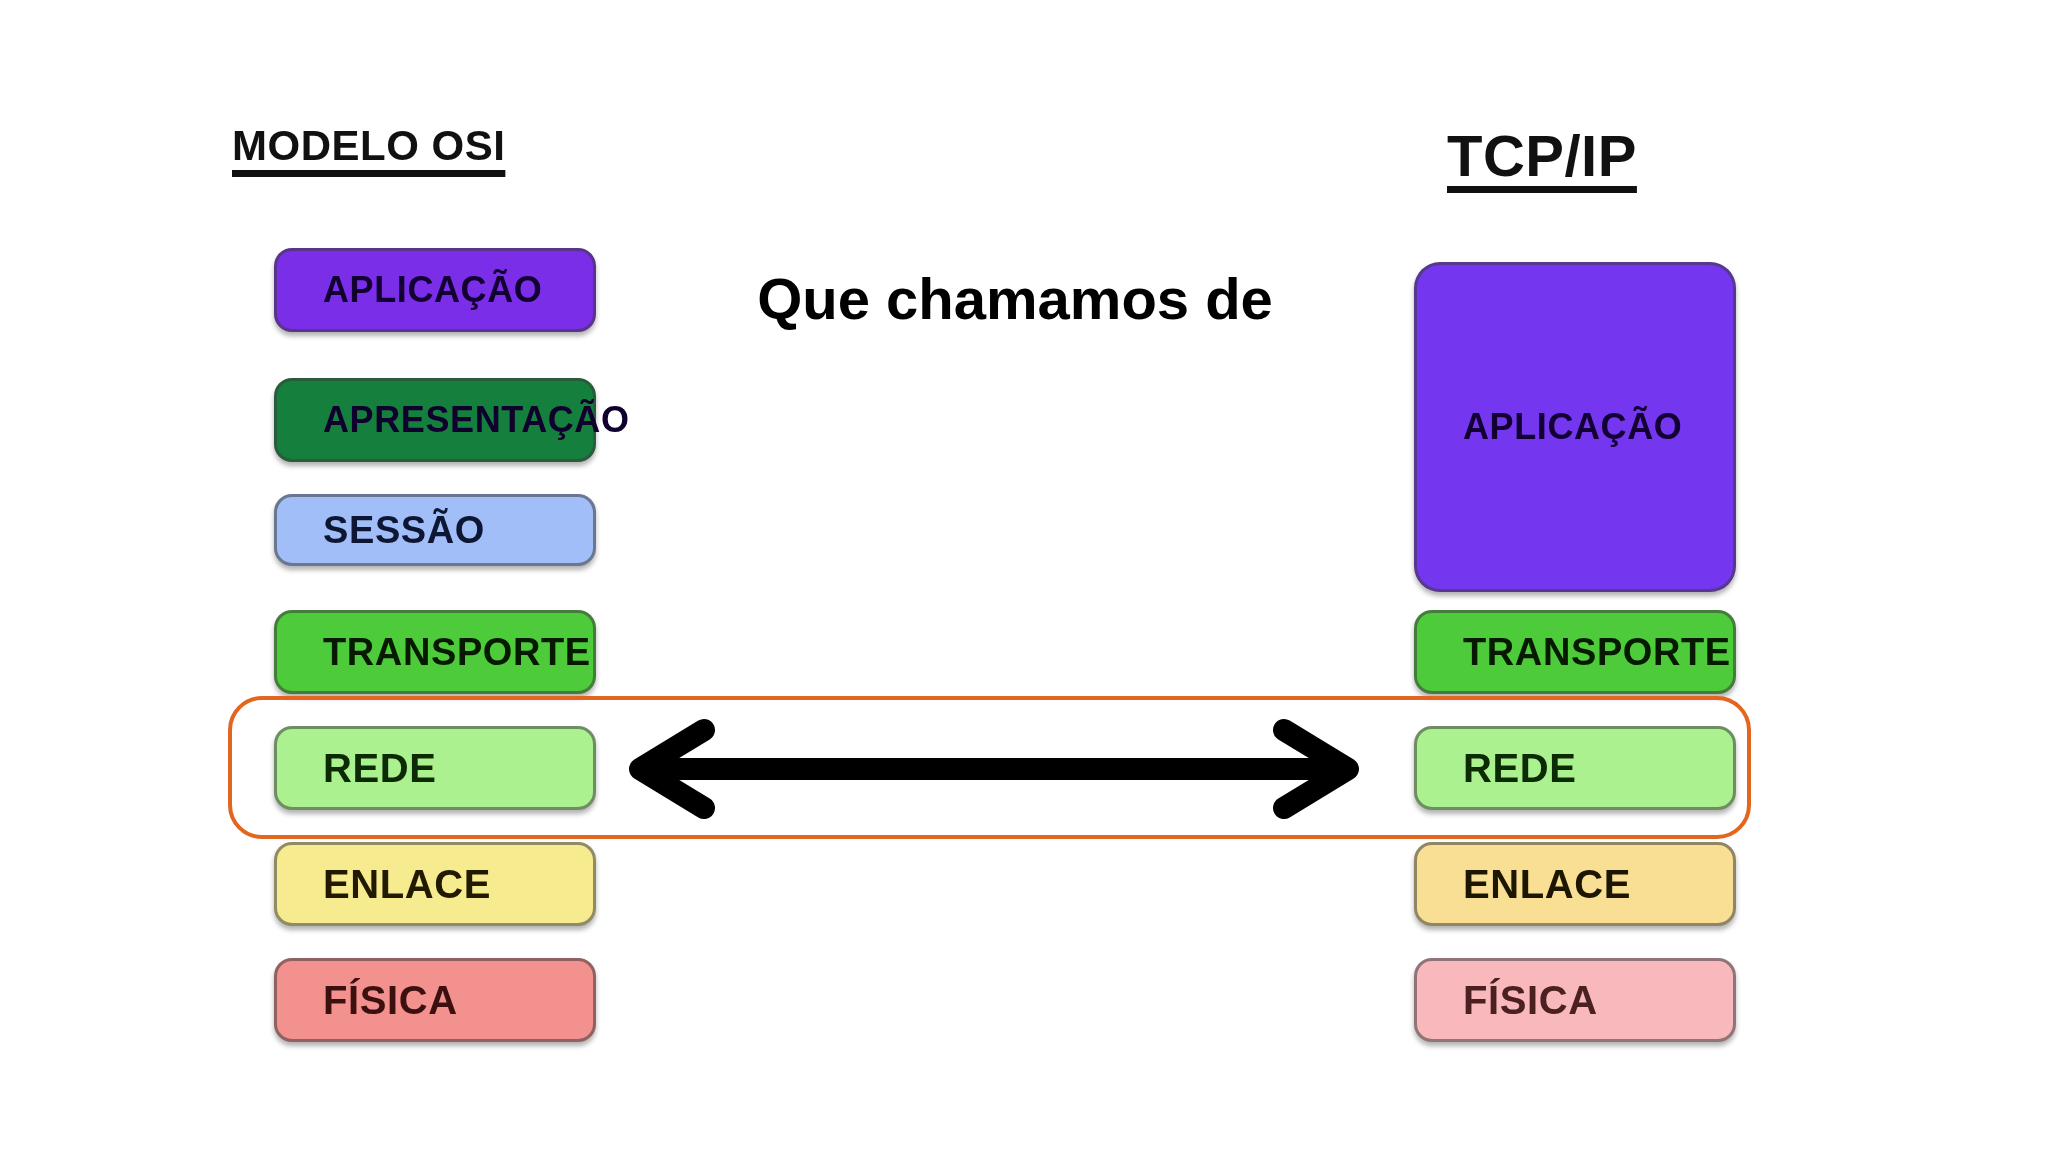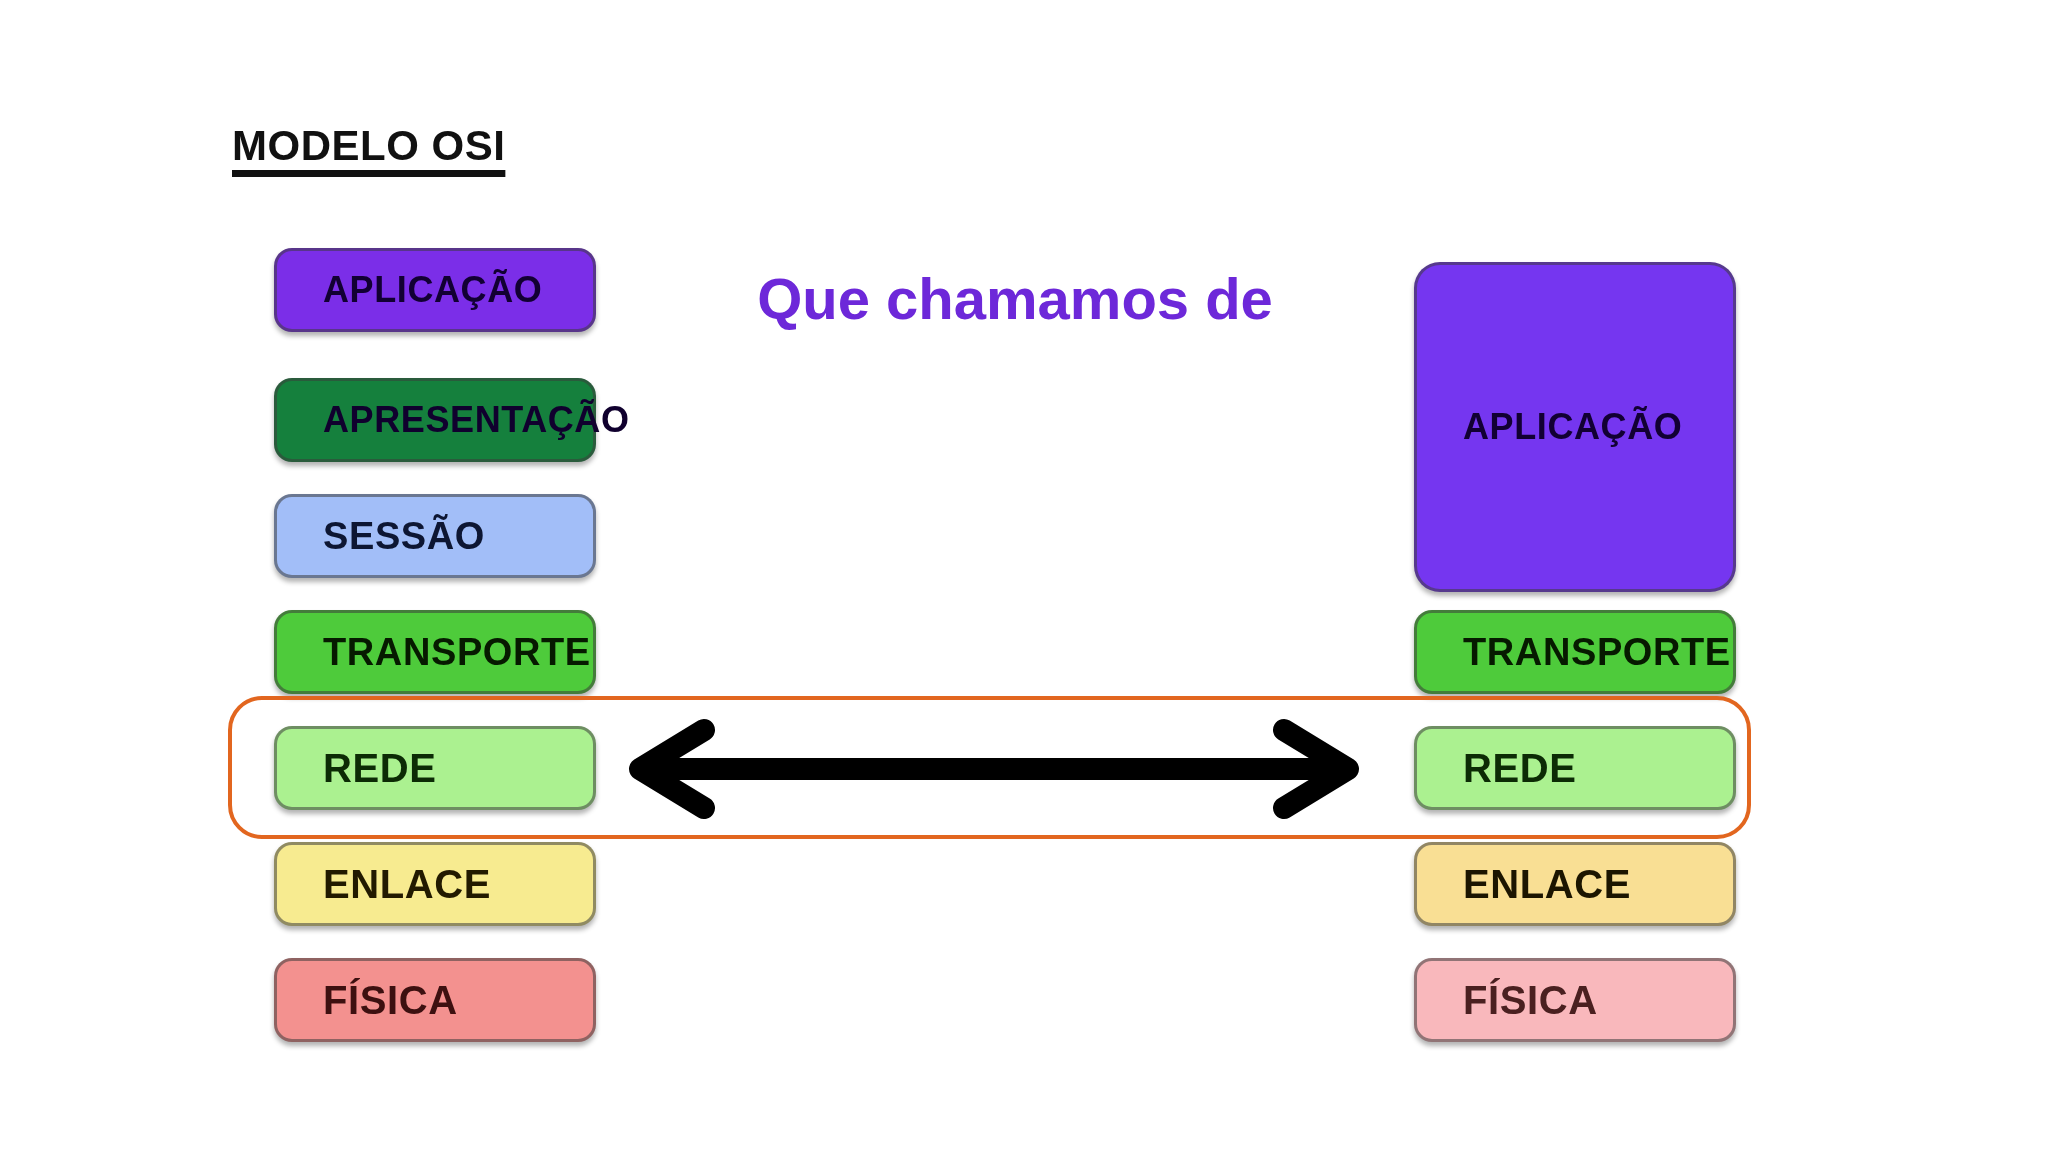--- a/index.html
+++ b/index.html
@@ -66,21 +66,21 @@
   
   #center-caption {
     position: absolute;
     left: 690px;
     top: 265px;
     width: 650px;
     text-align: center;
     font-size: 58px;
     font-weight: 700;
     line-height: 1.18;
-    color: #6d28d9;
+    color: #000000;
   }
 
   
   #highlight-frame {
     position: absolute;
     left: 228px;
     top: 696px;
     width: 1523px;
     height: 143px;
     border: 4px solid #E2661F;
@@ -99,29 +99,30 @@
     height: 102px;
   }
 </style>
 </head>
 <body>
 
 <div id="stage">
 
   <div id="title-osi" class="col-title">MODELO OSI</div>
 
+  <div id="title-tcpip" class="col-title">TCP/IP</div>
 
   <div class="osi-col">
     <div class="layer-box" style="top: 248px; height: 84px; background: rgb(123, 46, 232);">
       <span class="layer-label" style="color: rgb(18, 0, 51); font-size: 36px;">APLICAÇÃO</span>
     </div>
     <div class="layer-box" style="top: 378px; height: 84px; background: #15803d;">
       <span class="layer-label" style="color: rgb(16, 0, 46); font-size: 36px;">APRESENTAÇÃO</span>
     </div>
-    <div class="layer-box" style="top: 494px; height: 84px; background: rgb(162, 190, 248);">
+    <div class="layer-box" style="top: 494px; height: 72px; background: rgb(162, 190, 248);">
       <span class="layer-label" style="color: rgb(13, 22, 51); font-size: 38px;">SESSÃO</span>
     </div>
     <div class="layer-box" style="top: 610px; height: 84px; background: rgb(78, 203, 59);">
       <span class="layer-label" style="color: rgb(6, 26, 0); font-size: 38px;">TRANSPORTE</span>
     </div>
     <div class="layer-box" style="top: 726px; height: 84px; background: rgb(171, 241, 144);">
       <span class="layer-label" style="color: rgb(12, 43, 5); font-size: 40px;">REDE</span>
     </div>
     <div class="layer-box" style="top: 842px; height: 84px; background: rgb(247, 235, 144);">
       <span class="layer-label" style="color: rgb(34, 26, 0); font-size: 40px;">ENLACE</span>

